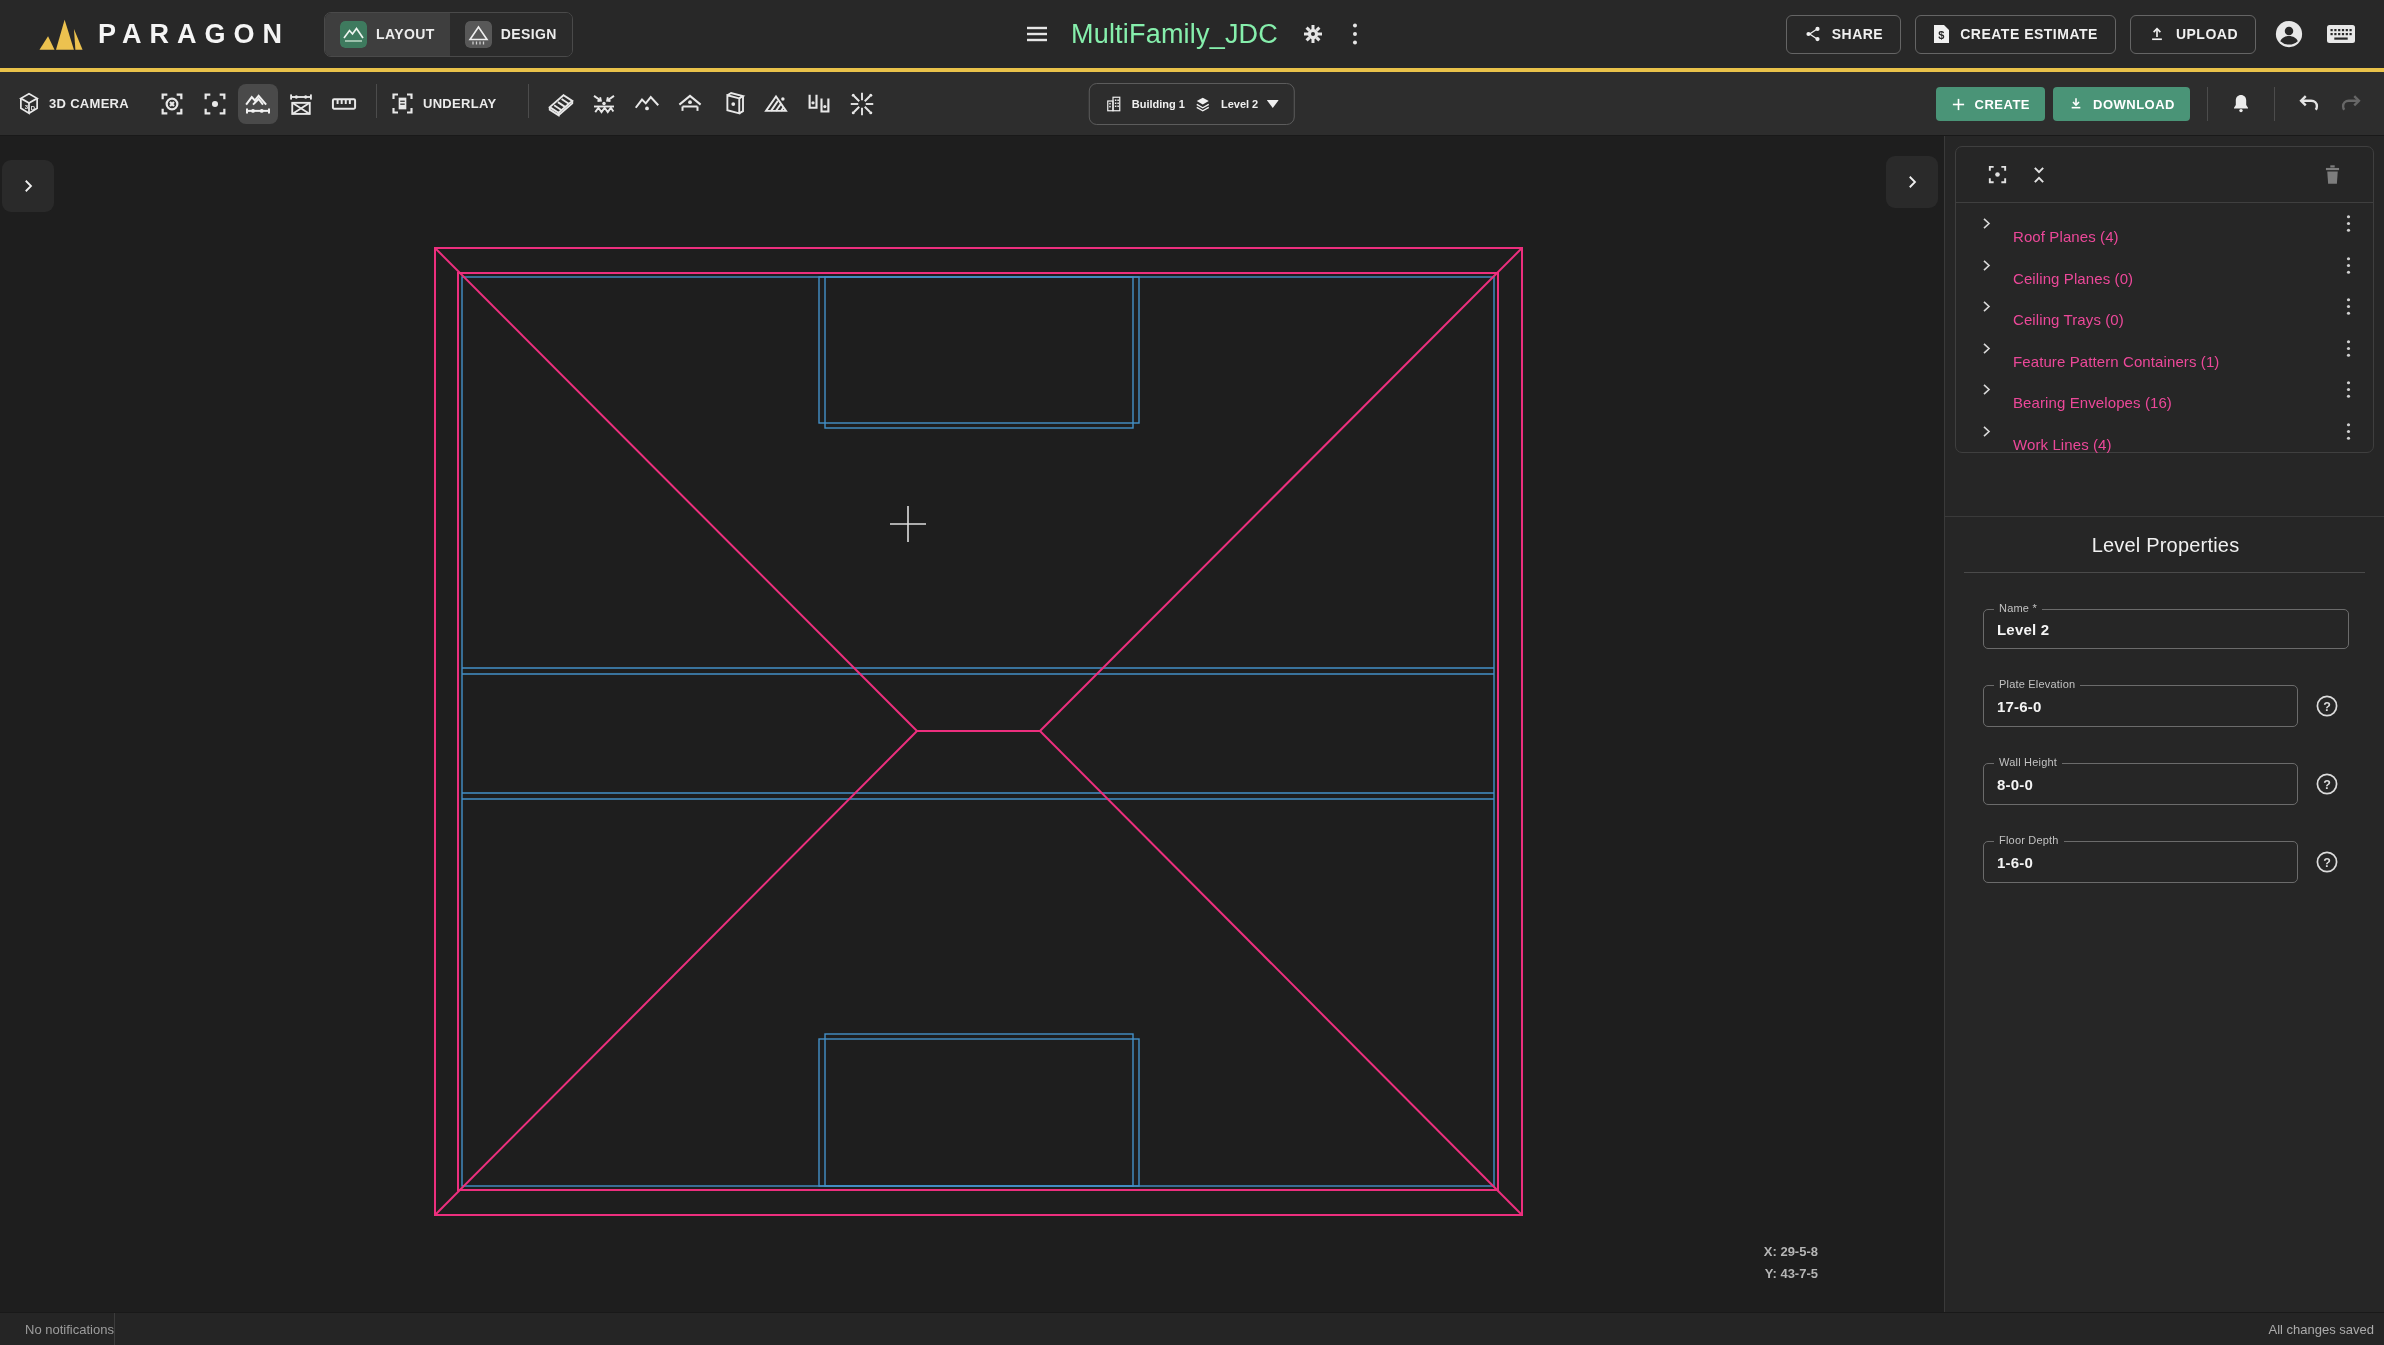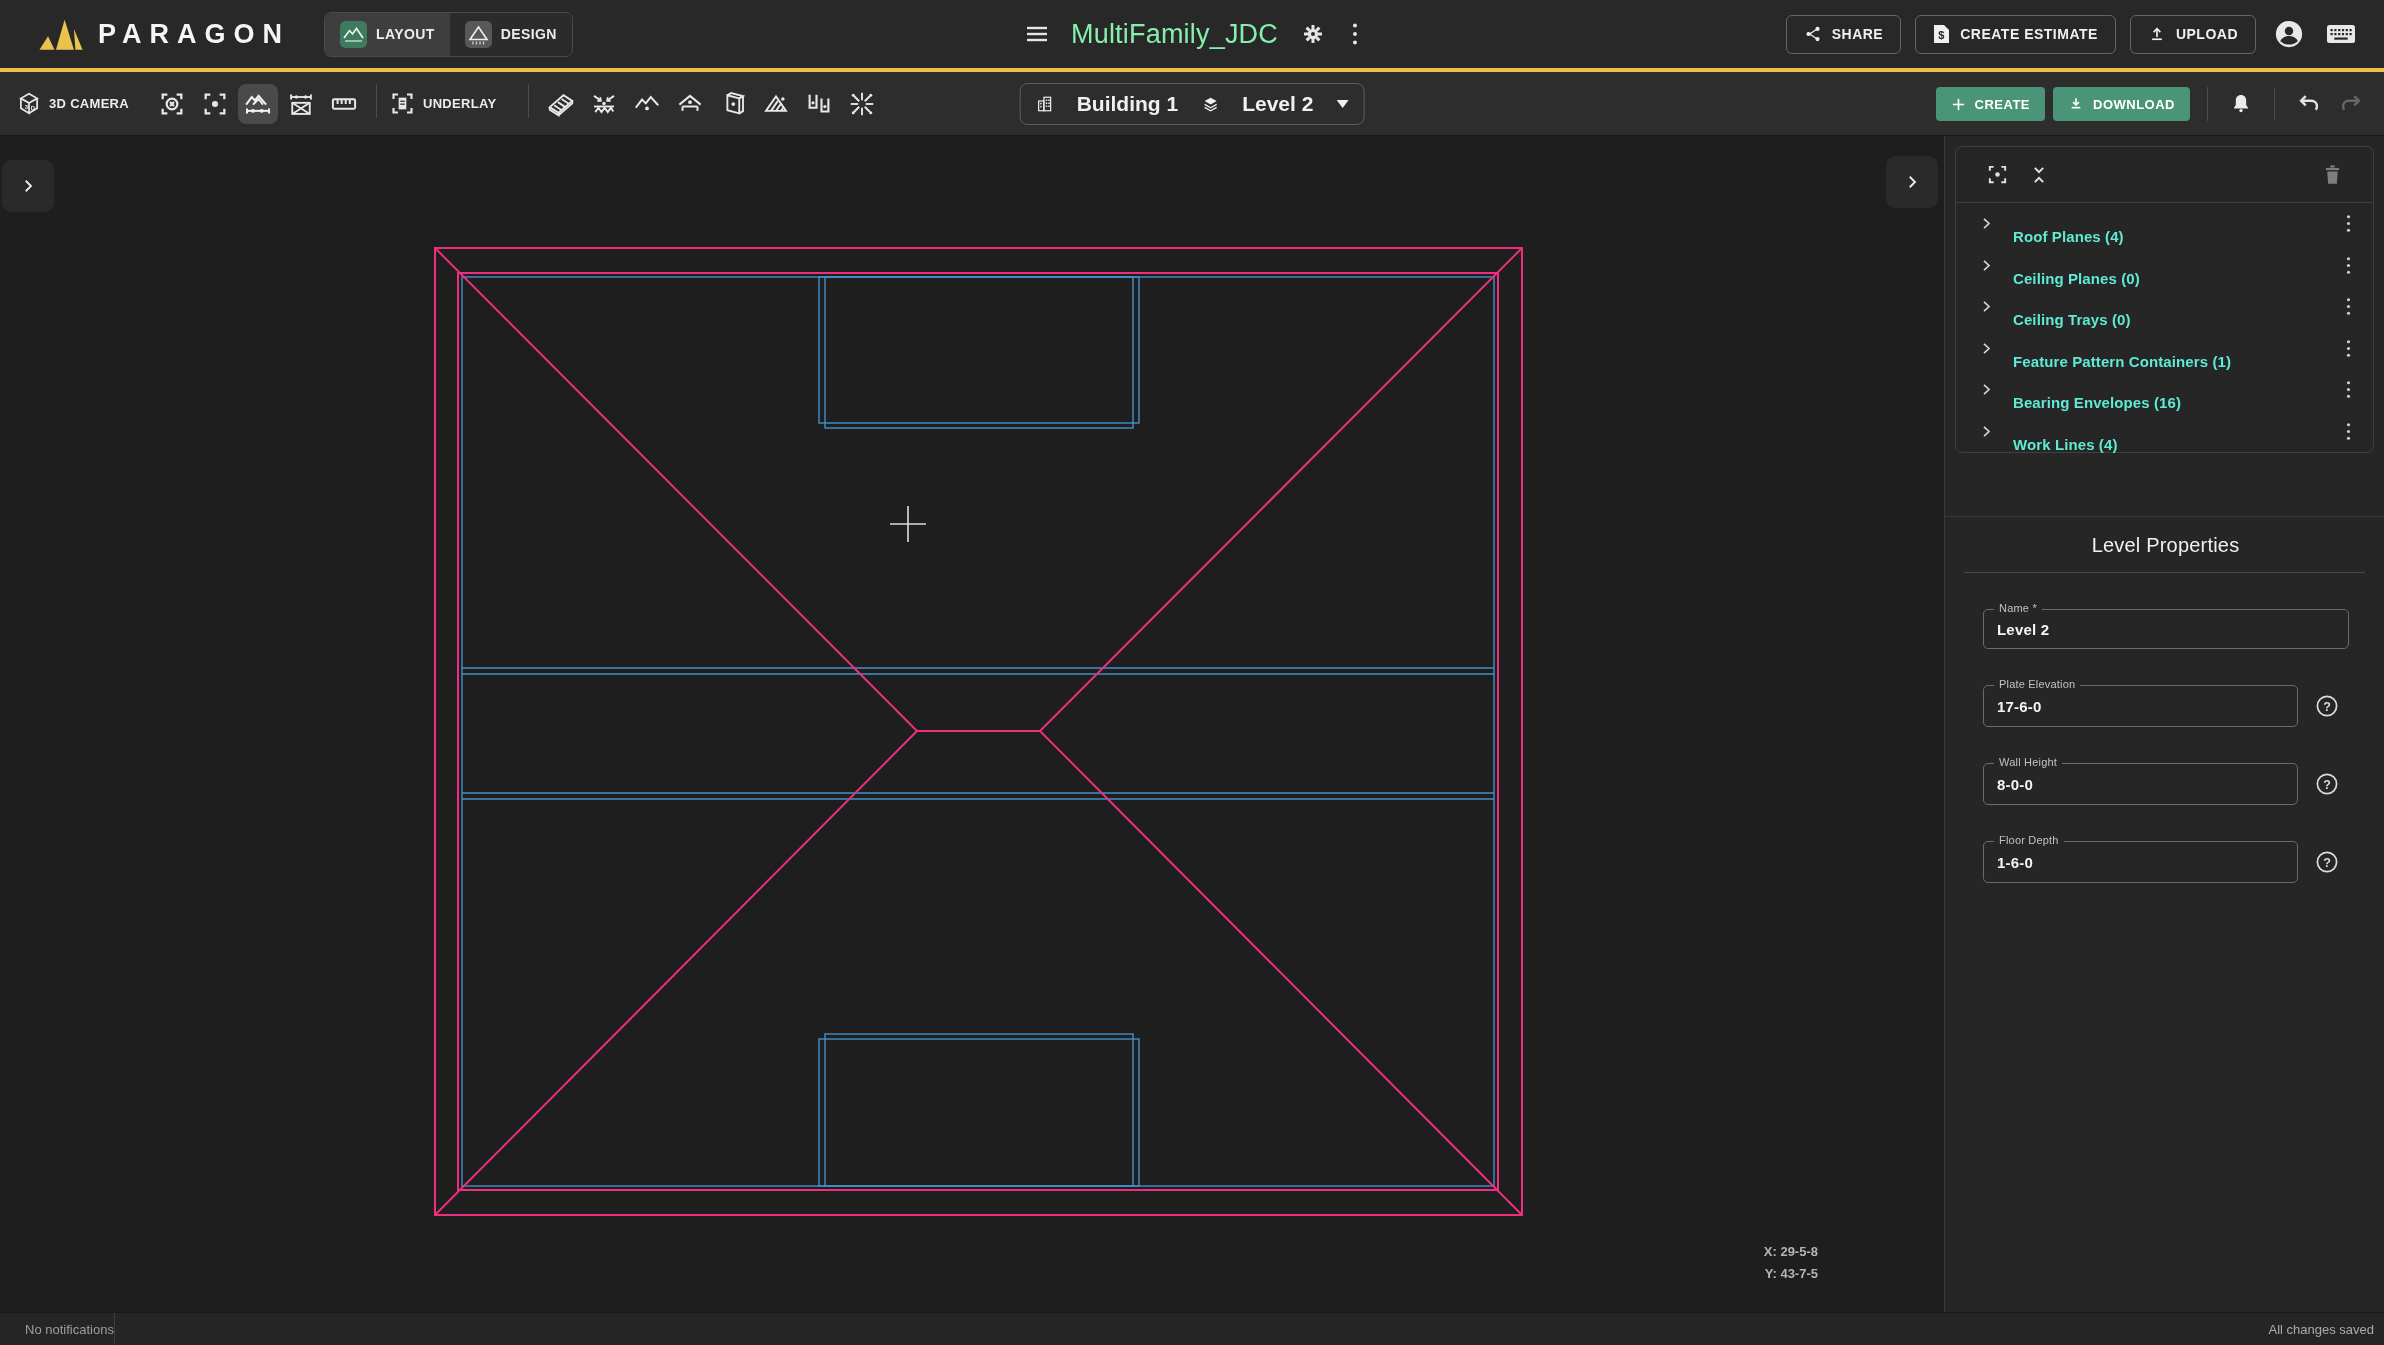--- a/index.html
+++ b/index.html
@@ -31,22 +31,22 @@
 
   
   .accent{height:4px;background:var(--yellow);flex:0 0 auto;}
   .toolbar{height:64px;background:var(--bg-tool);display:flex;align-items:center;position:relative;flex:0 0 auto;border-bottom:1px solid #191919;}
   .tool-left{display:flex;padding-left:16px;gap:3px;}
   .tool-text{display:flex;align-items:center;gap:7px;margin-right:20px;cursor:pointer;}
   .tool-text .lbl{font-size:13px;font-weight:700;letter-spacing:.3px;}
   .toolbtn{width:40px;height:40px;display:flex;align-items:center;justify-content:center;border-radius:8px;cursor:pointer;background:transparent;border:none;}
   .toolbtn.selected{background:#4a4a4a;}
   .tdivider{width:1px;height:34px;background:#4c4c4c;margin:0 9px;}
-  .ctx-select{position:absolute;left:50%;top:50%;transform:translate(-50%,-50%);display:flex;align-items:center;gap:23px;
-    height:42px;padding:0 15px;border:1px solid #5c5c5c;border-radius:8px;background:transparent;color:#f0f0f0;font-size:21px;font-weight:600;cursor:pointer;}
+  .ctx-select{position:absolute;left:50%;top:50%;transform:translate(-50%,-50%);display:flex;align-items:center;gap:9px;
+    height:42px;padding:0 15px;border:1px solid #5c5c5c;border-radius:8px;background:transparent;color:#f0f0f0;font-size:11px;font-weight:600;cursor:pointer;}
   .tool-right{position:absolute;right:0;top:0;height:64px;display:flex;align-items:center;gap:8px;padding-right:16px;}
   .gbtn{display:flex;align-items:center;gap:9px;height:34px;padding:0 15px;border:none;border-radius:4px;
     background:var(--green);color:#fff;font-size:13px;font-weight:700;letter-spacing:.5px;cursor:pointer;}
 
   
   .main{flex:1 1 auto;display:flex;min-height:0;}
   .canvas{position:relative;width:1944px;background:var(--bg-canvas);overflow:hidden;}
   .drawing{position:absolute;inset:0;width:100%;height:100%;}
   .stroke-pink{stroke:var(--pink);}
   .stroke-blue{stroke:var(--blue);}
@@ -54,21 +54,21 @@
     display:flex;align-items:center;justify-content:center;}
   .panel-toggle.left{left:2px;top:24px;}
   .panel-toggle.right{right:6px;top:20px;}
   .coords{position:absolute;right:126px;bottom:26px;text-align:right;font-size:13px;font-weight:700;color:#b5b5b5;line-height:1.75;}
 
   
   .rightpanel{width:440px;background:var(--bg-panel);border-left:1px solid var(--line);display:flex;flex-direction:column;}
   .scene-box{margin:10px 10px 0 10px;border:1px solid #3f3f3f;border-radius:7px;}
   .scene-head{height:56px;display:flex;align-items:center;gap:12px;padding:0 26px;border-bottom:1px solid #3f3f3f;}
   .scene-row{height:41.5px;display:flex;align-items:center;padding:0 22px 0 23px;cursor:pointer;}
-  .scene-row .rlabel{margin-left:19px;font-size:15px;font-weight:700;color:#5eead4;letter-spacing:.1px;margin-top:26px;}
+  .scene-row .rlabel{margin-left:19px;font-size:15px;font-weight:400;color:#ec4899;letter-spacing:.1px;margin-top:26px;}
   .scene-row .rkebab{margin-left:auto;}
   .props{margin-top:63px;border-top:1px solid var(--line);padding:0 36px 0 38px;}
   .props h2{font-size:20px;font-weight:400;color:#f0f0f0;text-align:center;margin-top:17px;letter-spacing:.2px;}
   .props hr{border:none;border-top:1px solid #4a4a4a;margin:15px -17px 0 -19px;}
   .field-row{display:flex;align-items:center;margin-top:36px;}
   .tfield{position:relative;height:42px;border:1px solid #6b6b6b;border-radius:5px;display:flex;align-items:center;padding-left:13px;flex:0 0 auto;}
   .tfield.wide{width:366px;height:40px;}
   .tfield.std{width:315px;}
   .flabel{position:absolute;top:-8px;left:10px;font-size:11px;color:#c2c2c2;background:var(--bg-panel);padding:0 5px;letter-spacing:.2px;}
   .fvalue{font-size:15px;font-weight:600;color:#f4f4f4;letter-spacing:.2px;}

